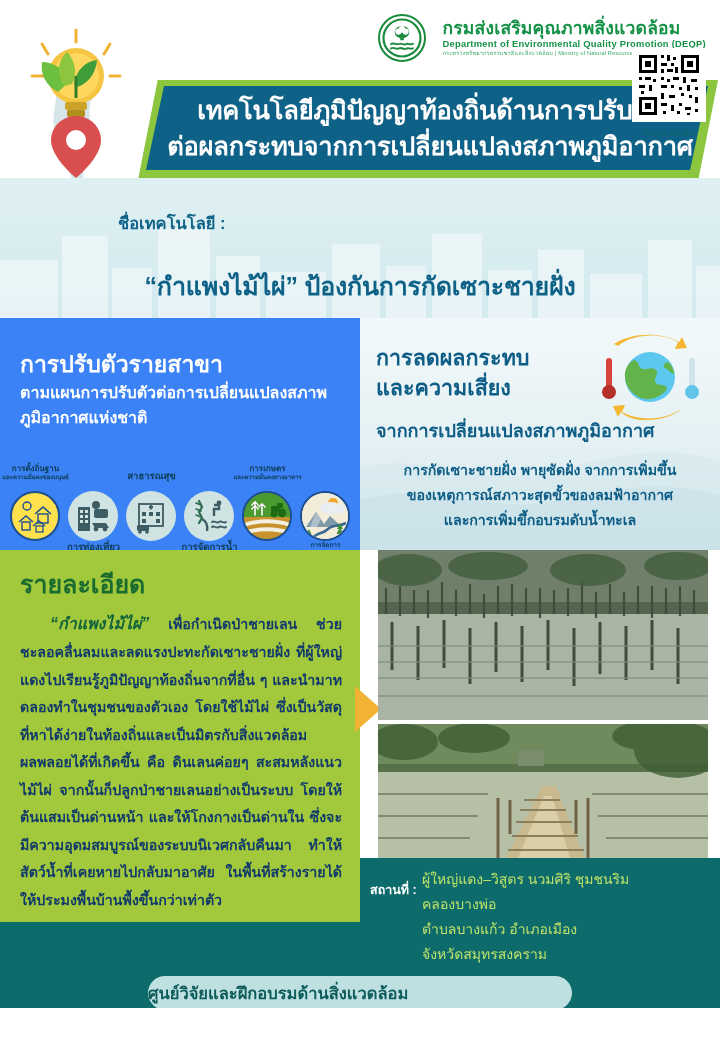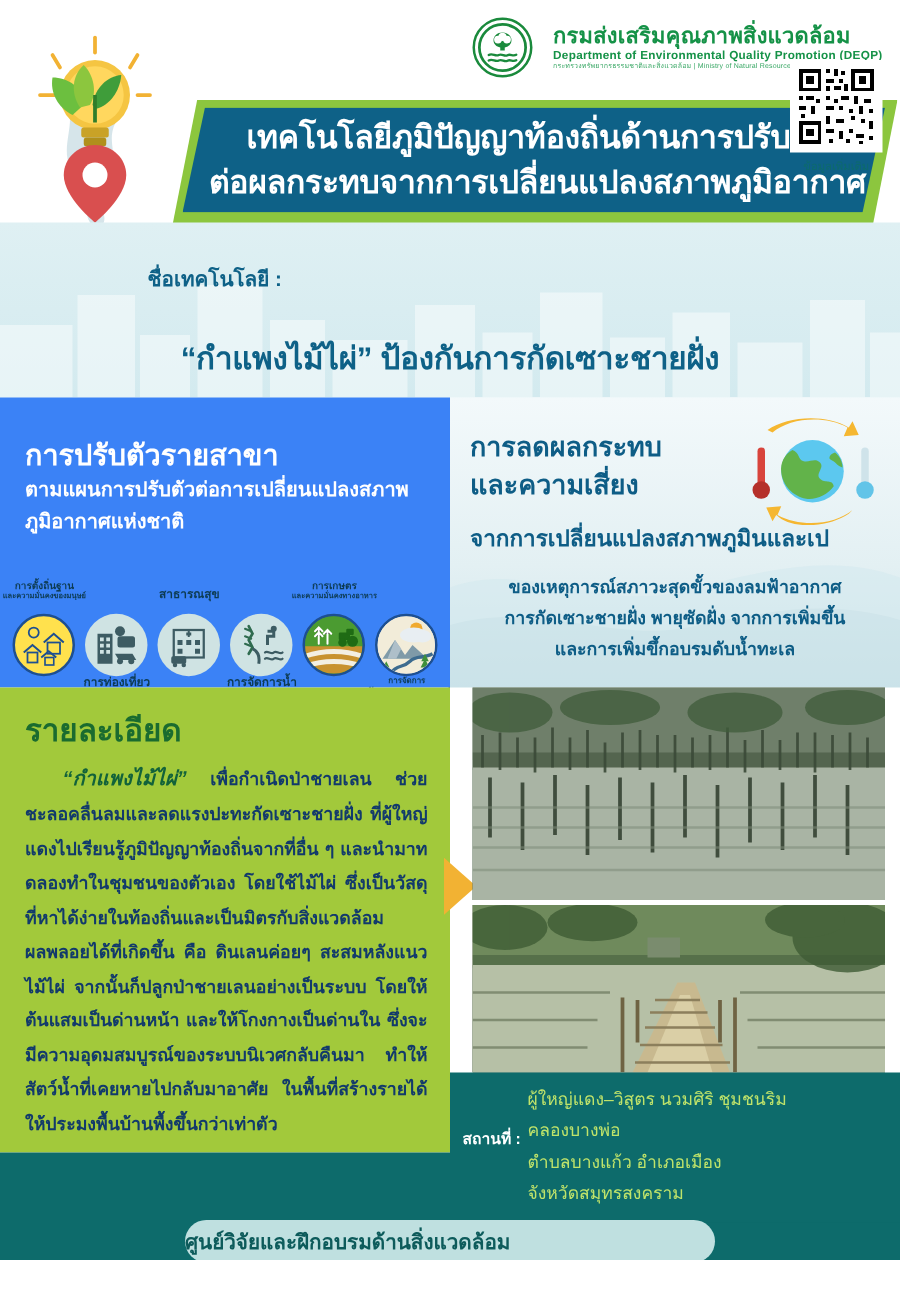--- a/index.html
+++ b/index.html
@@ -174,21 +174,21 @@
     overflow: hidden; background: #4f6340;
   }
 
   
   .loc-strip {
     position: absolute; top: 858px; left: 360px; width: 360px; height: 120px;
     background: #0d6b6b;
   }
   .loc-label {
     position: absolute; top: 22px; left: 10px;
-    font-size: 12.5px; font-weight: bold; color: #ffffff; white-space: nowrap; margin-top: 21px;
+    font-size: 12.5px; font-weight: bold; color: #ffffff; white-space: nowrap;
   }
   .loc-lines {
     position: absolute; top: 9px; left: 62px; width: 230px;
     color: #bfe36a; font-size: 14px; line-height: 1.78;
   }
   .qr-box {
     position: absolute; top: 48px; right: 14px; width: 74px; height: 74px;
     background: #ffffff; padding: 5px;
   }
   .qr-cap {
@@ -445,25 +445,25 @@
           <rect x="95" y="24" width="6" height="30" rx="3" fill="#cfe3ea"></rect>
           <circle cx="98" cy="58" r="7" fill="#62c4e8"></circle>
         </g>
       </svg>
     </div>
 
     <div class="pr-h1">
       <div>การลดผลกระทบ</div>
       <div>และความเสี่ยง</div>
     </div>
-    <div class="pr-h2">จากการเปลี่ยนแปลงสภาพภูมินและเป</div>
+    <div class="pr-h2">จากการเปลี่ยนแปลงสภาพภูมิอากาศ</div>
 
     <div class="pr-body">
+      <div>การกัดเซาะชายฝั่ง พายุซัดฝั่ง จากการเพิ่มขึ้น</div>
       <div>ของเหตุการณ์สภาวะสุดขั้วของลมฟ้าอากาศ</div>
-      <div>การกัดเซาะชายฝั่ง พายุซัดฝั่ง จากการเพิ่มขึ้น</div>
       <div>และการเพิ่มขึ้กอบรมดับน้ำทะเล</div>
     </div>
   </div>
 
   <div class="details">
     <div class="details-h">รายละเอียด</div>
     <div class="details-body">
       <span class="bamboo-quote">“กำแพงไม้ไผ่”</span><span> เพื่อกำเนิดป่าชายเลน ช่วยชะลอคลื่นลมและลดแรงปะทะกัดเซาะชายฝั่ง ที่ผู้ใหญ่แดงไปเรียนรู้ภูมิปัญญาท้องถิ่นจากที่อื่น ๆ และนำมาทดลองทำในชุมชนของตัวเอง โดยใช้ไม้ไผ่ ซึ่งเป็นวัสดุที่หาได้ง่ายในท้องถิ่นและเป็นมิตรกับสิ่งแวดล้อม ผลพลอยได้ที่เกิดขึ้น คือ ดินเลนค่อยๆ สะสมหลังแนวไม้ไผ่ จากนั้นก็ปลูกป่าชายเลนอย่างเป็นระบบ โดยให้ต้นแสมเป็นด่านหน้า และให้โกงกางเป็นด่านใน ซึ่งจะมีความอุดมสมบูรณ์ของระบบนิเวศกลับคืนมา ทำให้สัตว์น้ำที่เคยหายไปกลับมาอาศัย ในพื้นที่สร้างรายได้ให้ประมงพื้นบ้านพื้งขึ้นกว่าเท่าตัว</span>
     </div>
   </div>

